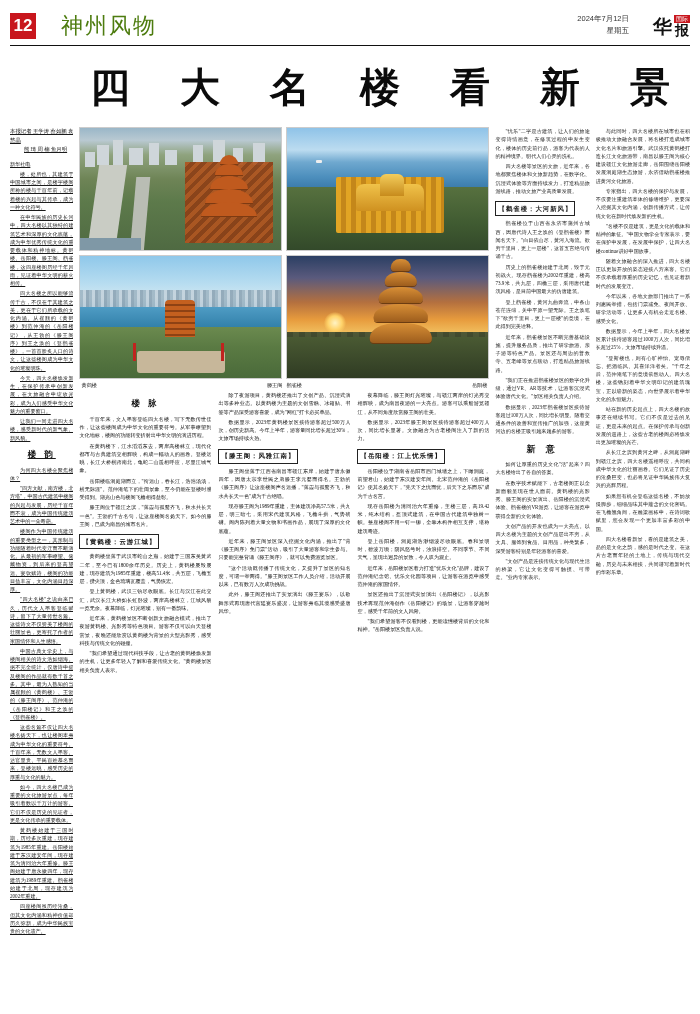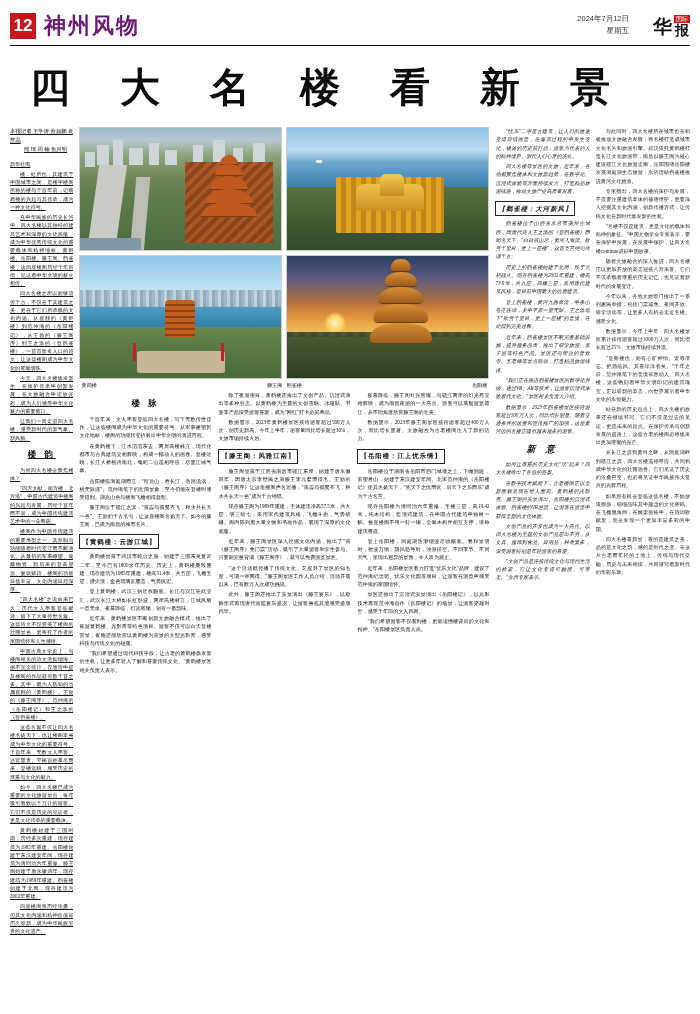--- a/index.html
+++ b/index.html
@@ -32,23 +32,24 @@
     color: #fff;
     font-family: "Liberation Sans", sans-serif;
     font-size: 17px;
     font-weight: bold;
     display: flex; align-items: center; justify-content: center;
     margin-right: 8px;
     line-height: 1;
   }
   .section-title {
     font-size: 22px;
-    font-weight: bold;
+    font-weight: normal;
     letter-spacing: 2px;
-    color: #701a75;
+    color: #4d7c0f;
+    margin-left: 17px;
   }
   .masthead-right {
     margin-left: auto;
     display: flex;
     align-items: flex-end;
     gap: 24px;
   }
   .date-block {
     text-align: right;
     font-family: "Liberation Sans", sans-serif;
@@ -85,21 +86,21 @@
   }
   .logo-sub {
     font-size: 14px;
     font-weight: bold;
     color: #111;
     margin-top: 1px;
   }
 
   
   .headline {
-    text-align: left;
+    text-align: right;
     font-size: 40px;
     font-weight: bold;
     letter-spacing: 20px;
     padding: 14px 0 12px 0;
     text-indent: 20px;
     color: #0b0b0b;
   }
 
   
   .body-area {
@@ -112,21 +113,21 @@
     line-height: 1.62;
     text-align: justify;
     color: #1b1b1b;
     overflow: hidden;
   }
   .col p { margin: 0 0 2px 0; text-indent: 10px; }
   .col p.noind { text-indent: 0; }
 
   .col-1 { width: 66px; text-decoration: underline; }
   .col-mid { width: 416px; display: flex; flex-direction: column; }
-  .col-r1 { width: 98px; font-style: italic; }
+  .col-r1 { width: 98px; }
   .col-r2 { width: 98px; }
 
   .byline {
     font-size: 5.4px;
     line-height: 1.7;
     margin-bottom: 5px;
     color: #111;
   }
   .byline .l2 { text-indent: 14px; display: block; }
 

